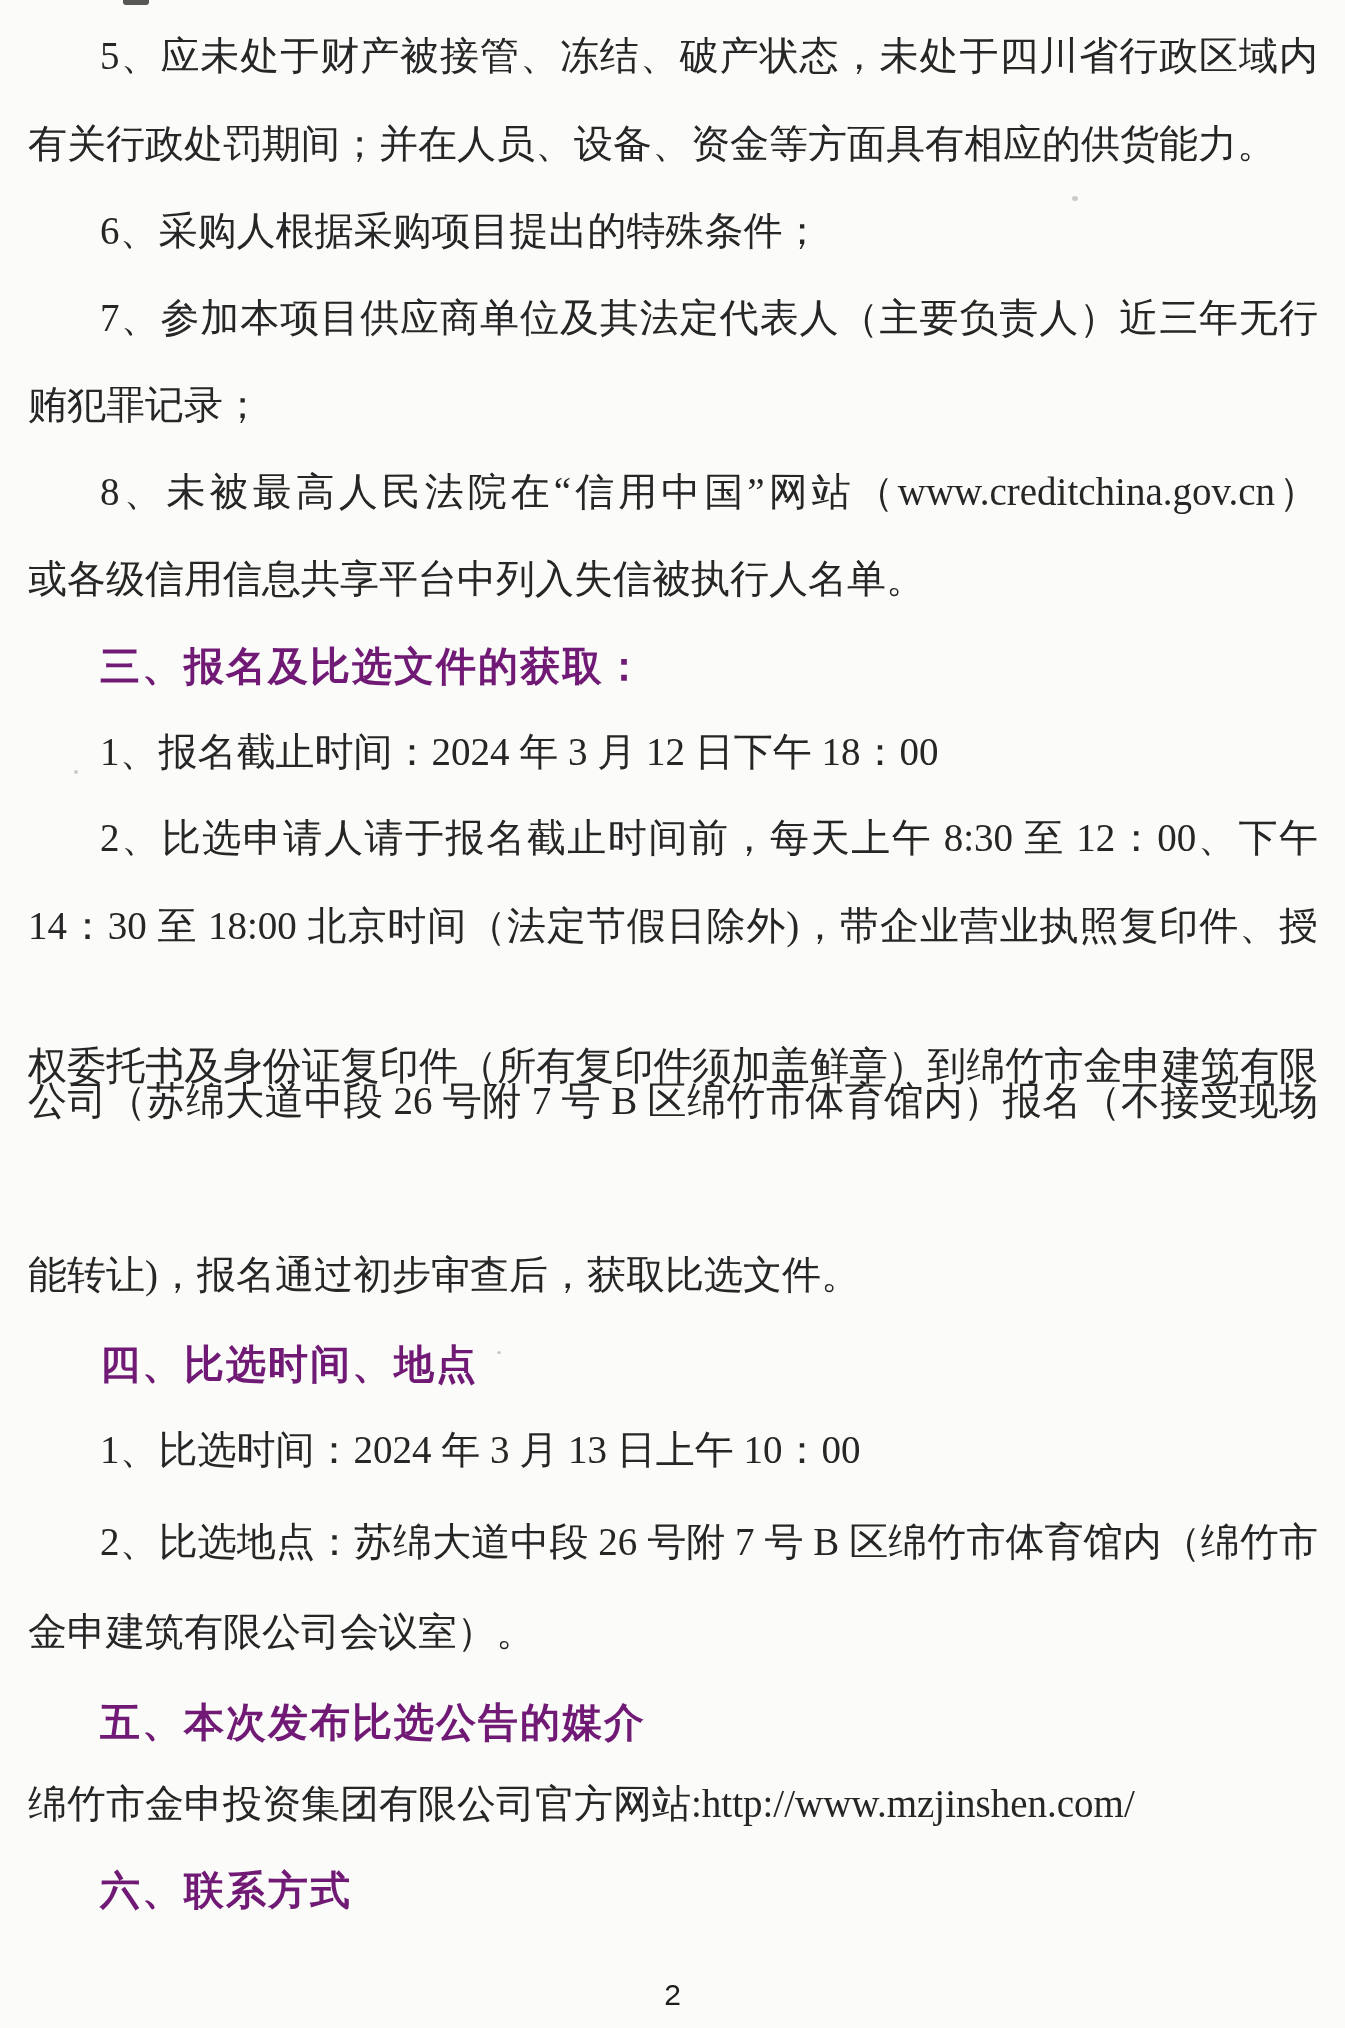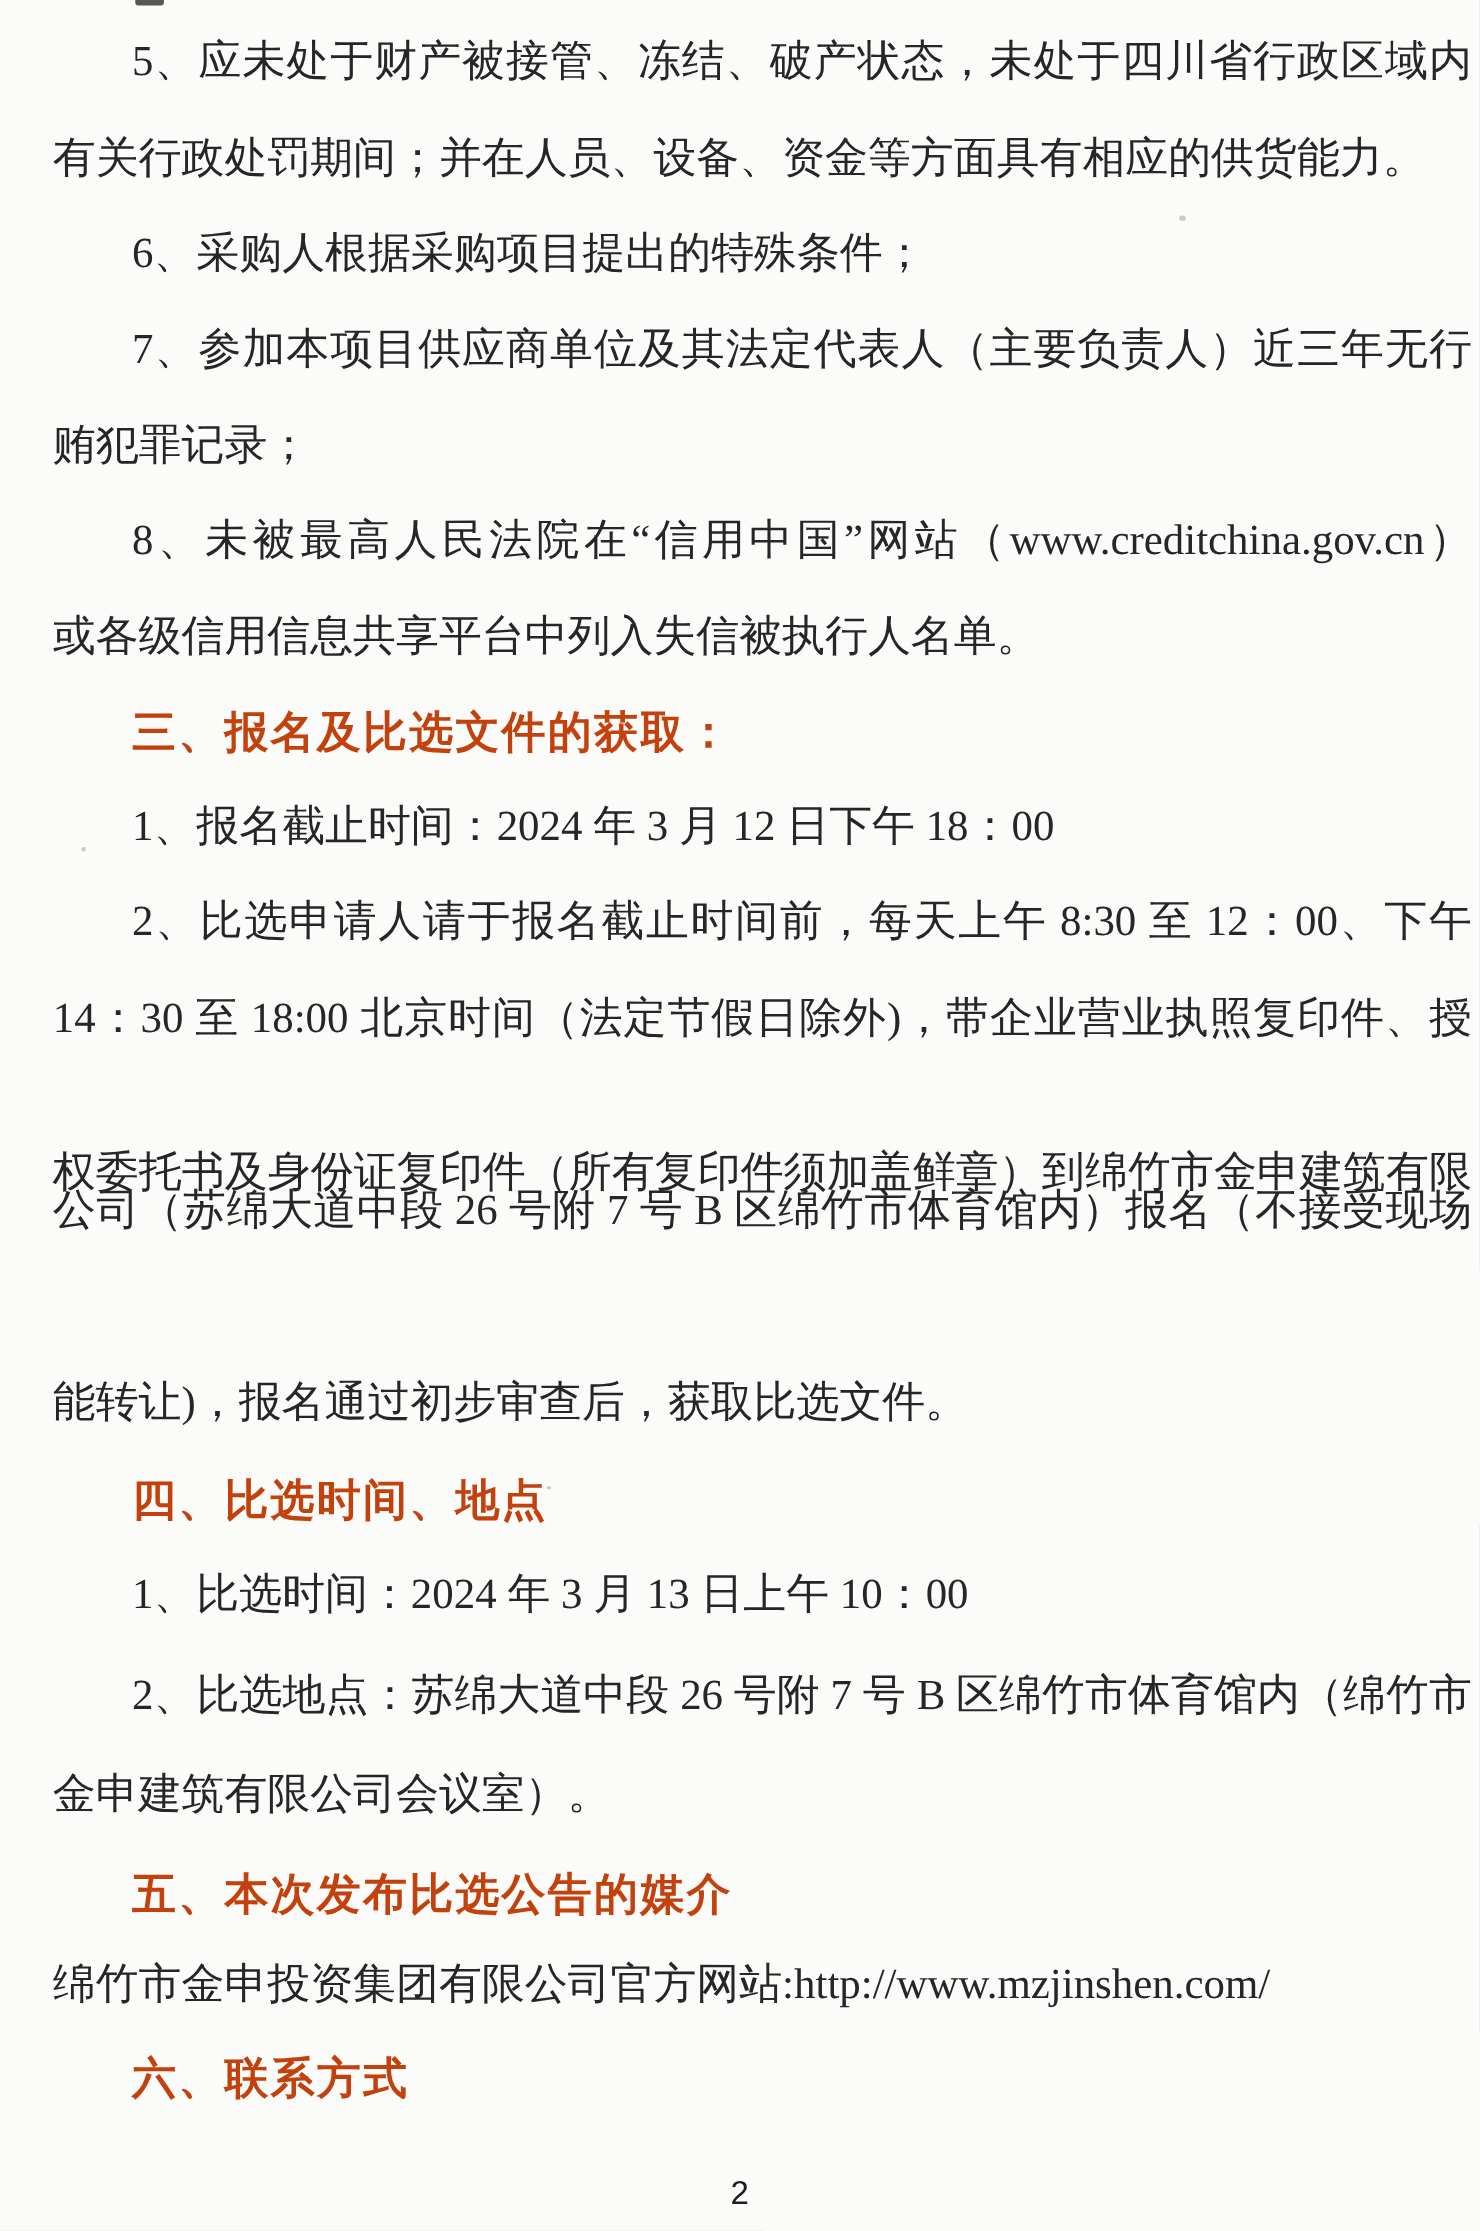--- a/index.html
+++ b/index.html
@@ -19,32 +19,31 @@
   }
   .line {
     position: absolute;
     left: 28px;
     width: 1290px;
     font-size: 39px;
     line-height: 52px;
     letter-spacing: 0px;
     white-space: normal;
     text-align: left;
-    margin-left: 20px;
   }
   .indent {
     text-indent: 72px;
   }
   .just {
     text-align: justify;
     text-align-last: justify;
   }
   .heading {
     font-weight: bold;
-    color: #c2410c;
+    color: #701a75;
     font-size: 40px;
     font-family: "Liberation Sans", "DejaVu Sans", sans-serif;
     letter-spacing: 2px;
   }
   .page-num {
     position: absolute;
     left: 0;
     top: 1978px;
     width: 1345px;
     text-align: center;

